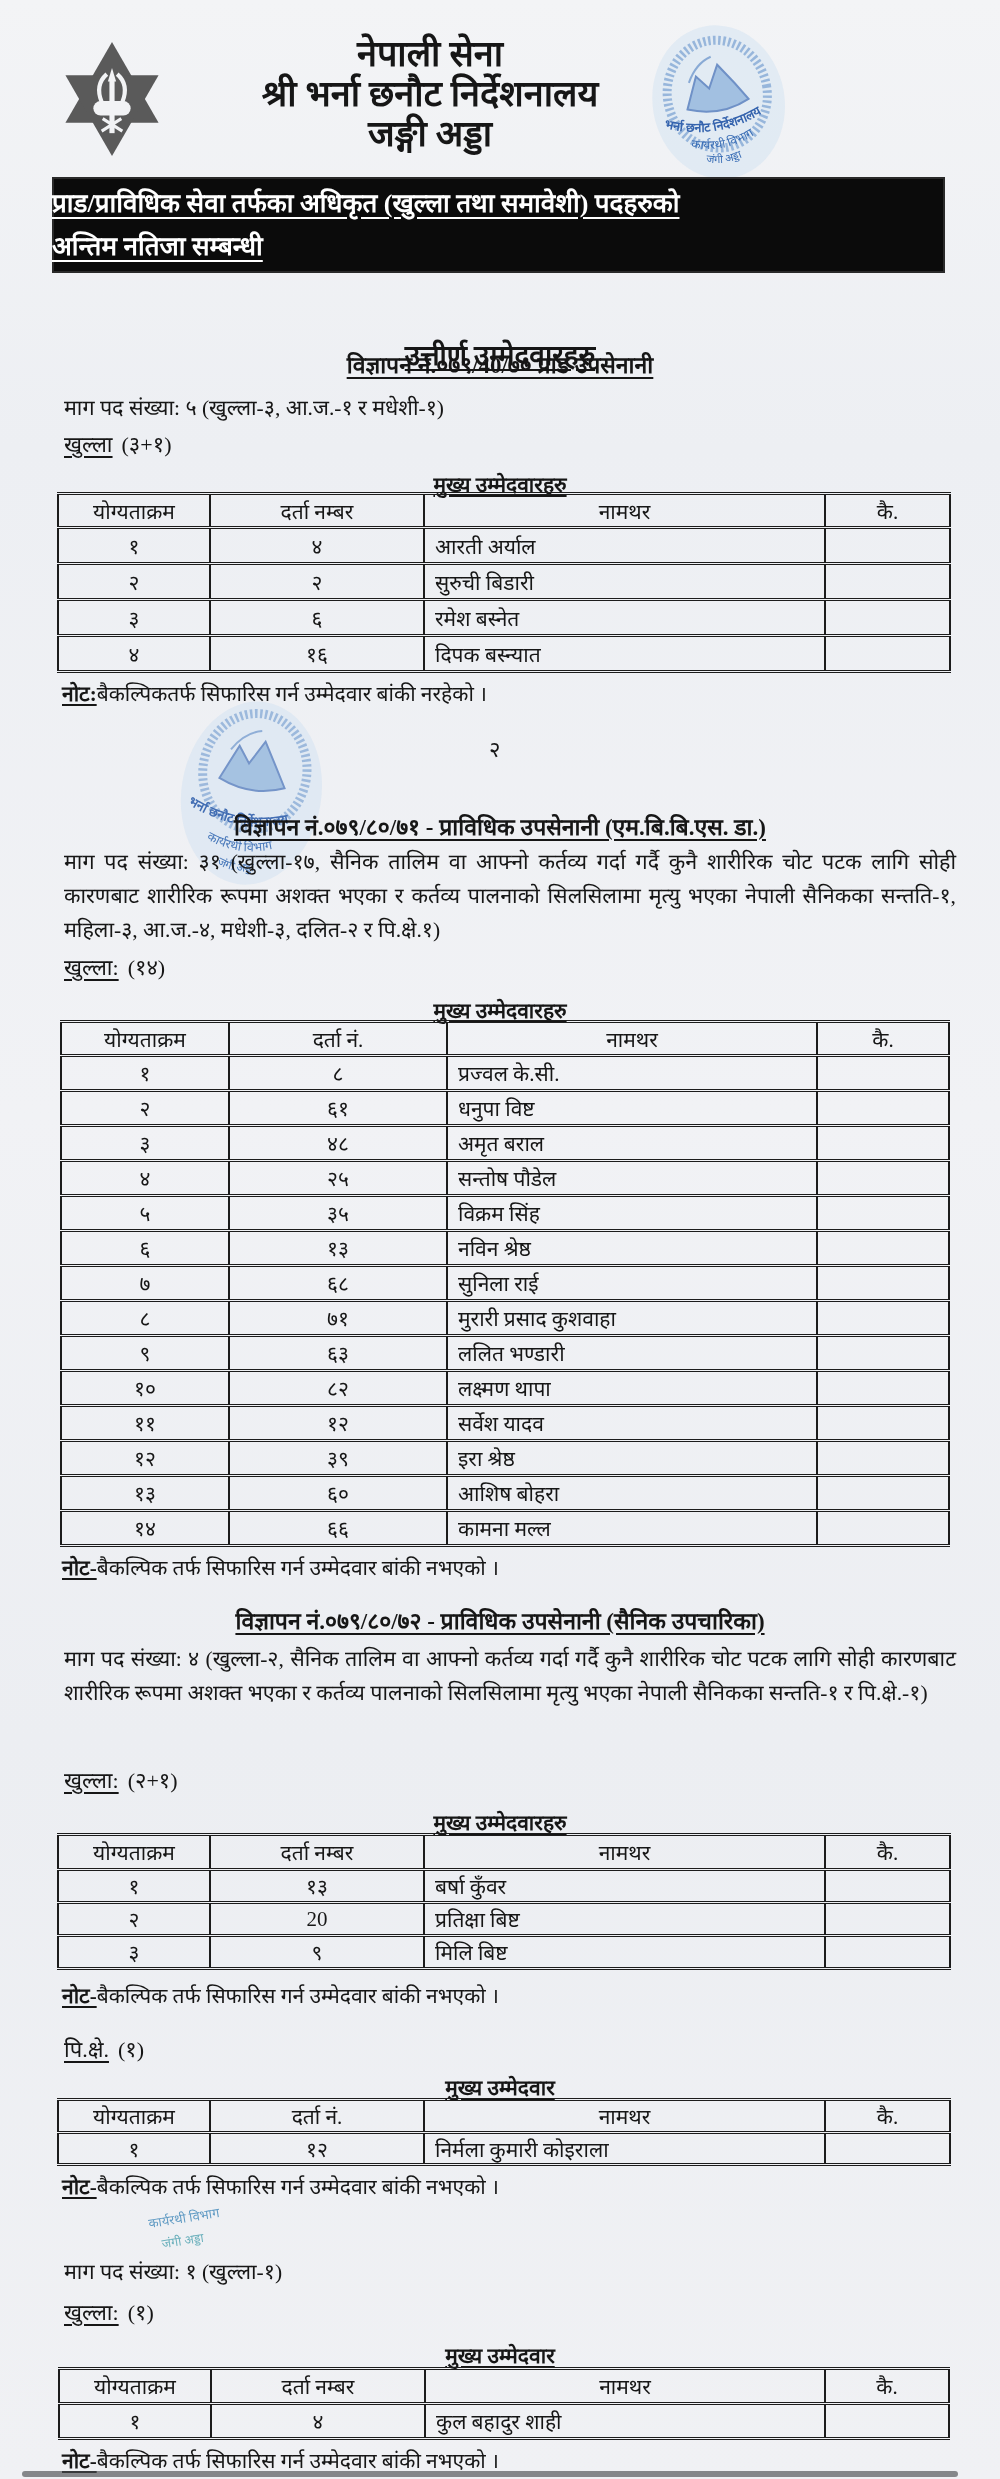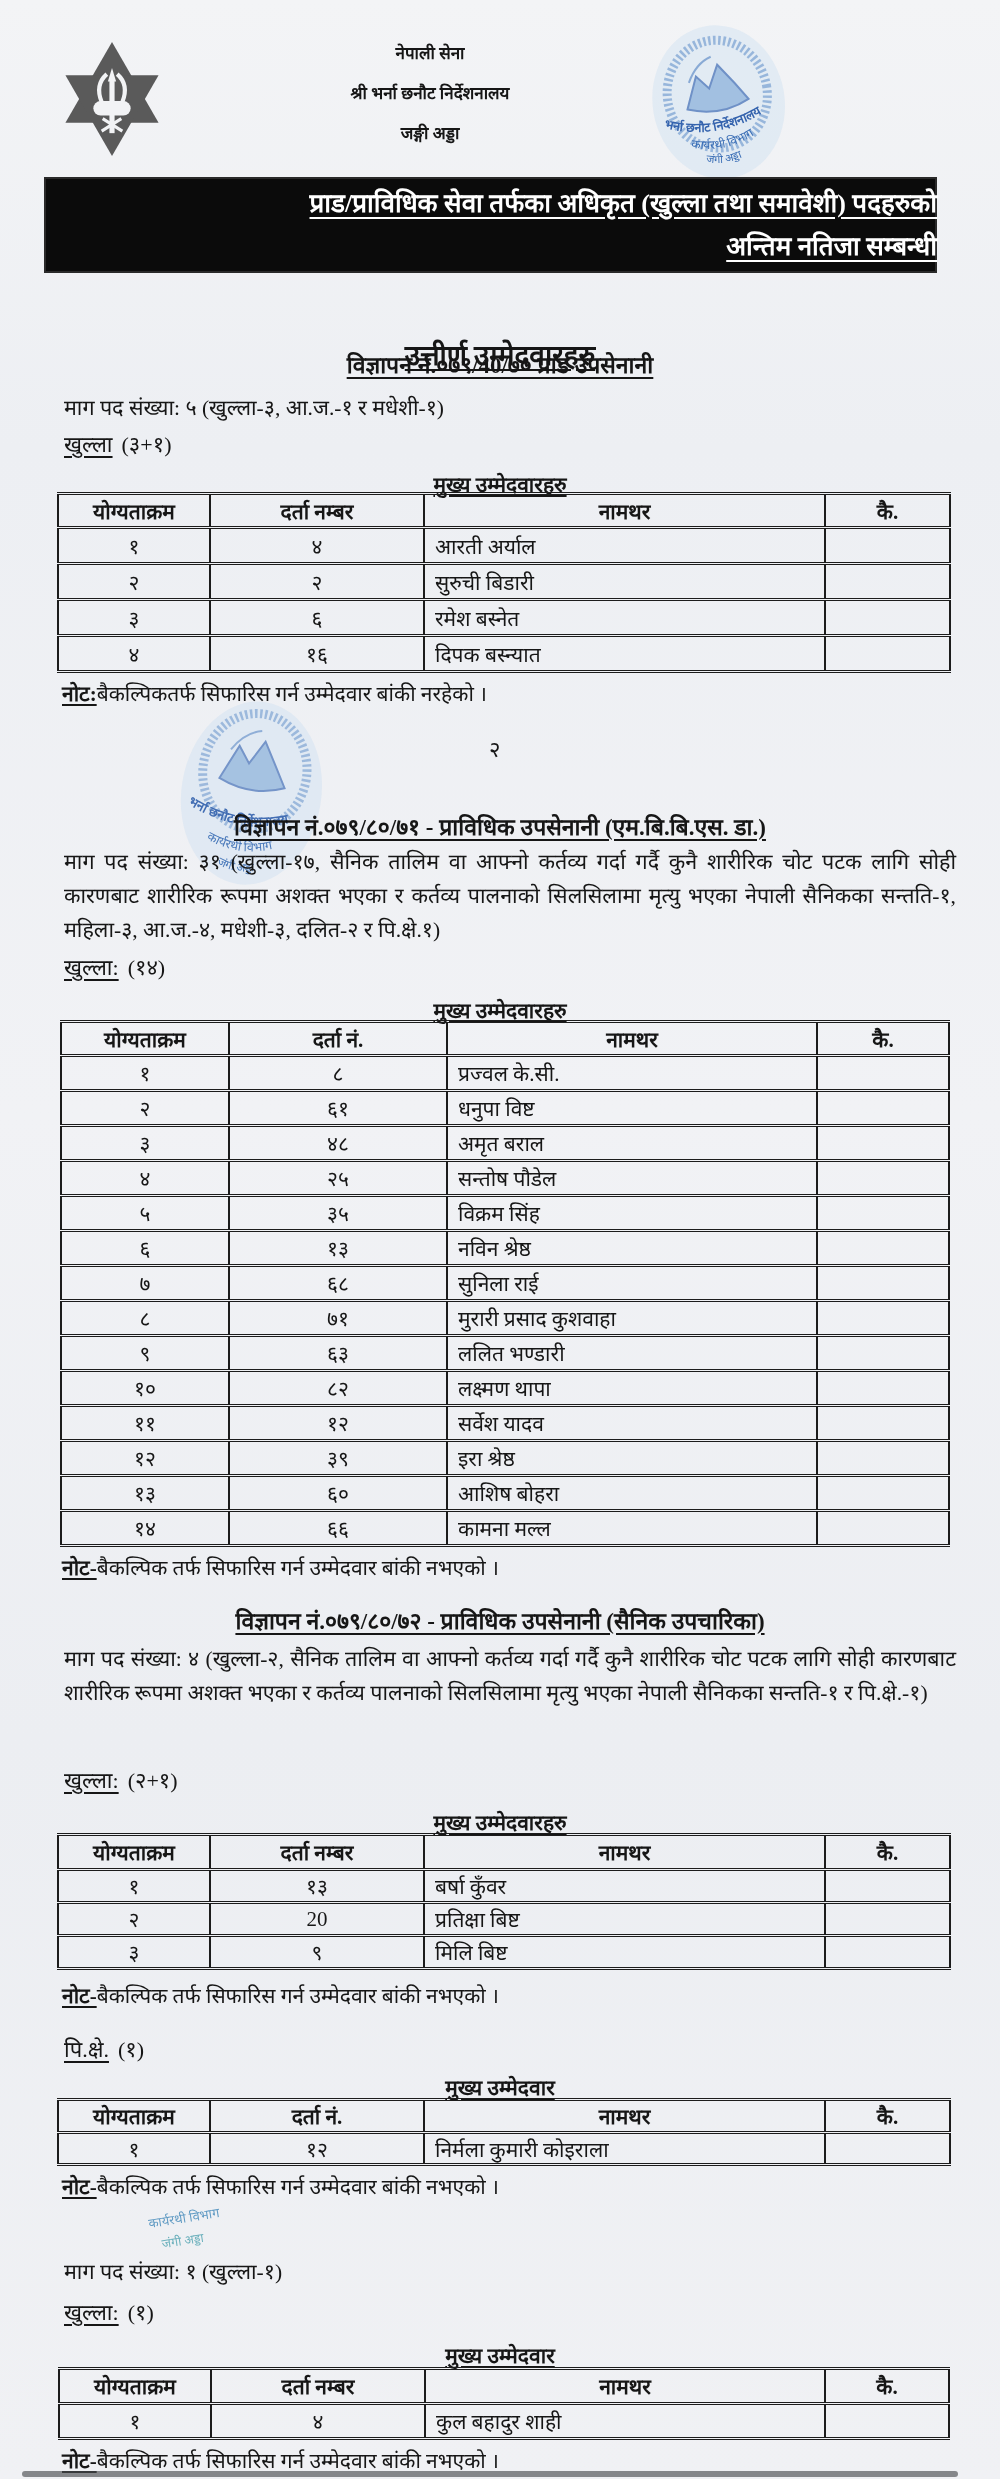--- a/index.html
+++ b/index.html
@@ -4,45 +4,45 @@
 <style>
   html,body{margin:0;padding:0;background:#cfd2d6;}
   #page{
     position:relative;width:1000px;height:2479px;margin:0 auto;overflow:hidden;
     background:linear-gradient(180deg,#f3f4f6 0%,#edeff3 18%,#f1f2f5 45%,#ecEEf2 70%,#f0f1f4 100%);
     font-family:"Liberation Serif","DejaVu Serif",serif;color:#161616;
   }
   .abs{position:absolute;}
   .cline{position:absolute;left:0;width:100%;text-align:center;white-space:nowrap;}
   
-  .org-line{font-weight:bold;font-size:17px;line-height:40px;font-family:Liberation Serif, serif;}
+  .org-line{font-weight:bold;font-size:36px;line-height:40px;font-family:Liberation Serif, serif;}
   
-  .banner{position:absolute;left:44px;top:177px;width:893px;height:96px;background:#0b0b0b;
-          text-align:right;box-sizing:border-box;padding-top:5px;box-shadow:0 0 0 2px #2a2a2a inset;}
+  .banner{position:absolute;left:52px;top:177px;width:893px;height:96px;background:#0b0b0b;
+          text-align:left;box-sizing:border-box;padding-top:5px;box-shadow:0 0 0 2px #2a2a2a inset;}
   .banner .bline{color:#ffffff;font-weight:bold;font-size:26px;line-height:43px;
           text-decoration:underline;text-underline-offset:5px;white-space:nowrap;}
   
   .subtitle{font-weight:bold;font-size:28px;text-decoration:underline;text-underline-offset:4px;margin-top:48px;}
   .advert-title{font-weight:bold;font-size:23px;text-decoration:underline;text-underline-offset:4px;}
   .table-title{font-weight:bold;font-size:21px;text-decoration:underline;text-underline-offset:3px;}
   .para{position:absolute;font-size:21.5px;line-height:34px;text-align:justify;}
   .cat{position:absolute;font-size:22px;white-space:nowrap;}
   .cat .lbl{font-weight:normal;text-decoration:underline;text-underline-offset:4px;}
   .cat .val{margin-left:9px;}
   .note{position:absolute;font-size:21px;white-space:nowrap;}
   .note .lbl{font-weight:bold;text-decoration:underline;text-underline-offset:3px;}
   .note .txt{}
   
   .rtable{position:absolute;border-collapse:collapse;table-layout:fixed;}
   .rtable th,.rtable td{
     border-left:2px solid #1c1c1c;border-right:2px solid #1c1c1c;
     border-top:3px double #1c1c1c;border-bottom:3px double #1c1c1c;
     font-size:21px;padding:0 8px;overflow:hidden;white-space:nowrap;box-sizing:border-box;
   }
-  .rtable th{font-weight:bold;text-align:center;}
+  .rtable th{font-weight:normal;text-align:center;}
   .rtable td:nth-child(1),.rtable td:nth-child(2),.rtable td:nth-child(4){text-align:center;}
   .rtable td:nth-child(3){text-align:left;padding-left:10px;}
   .rtable thead tr{height:34px;}
   .t1 tbody tr{height:36px;}
   .t2 tbody tr{height:35px;}
   .t3 tbody tr{height:33px;}.t3 thead tr{height:35px;}
   .t4 tbody tr{height:32px;}.t4 thead tr{height:33px;}
   .t5 tbody tr{height:35px;}.t5 thead tr{height:35px;}
   .pageno{position:absolute;font-size:22px;}
   .stamp{position:absolute;pointer-events:none;}

